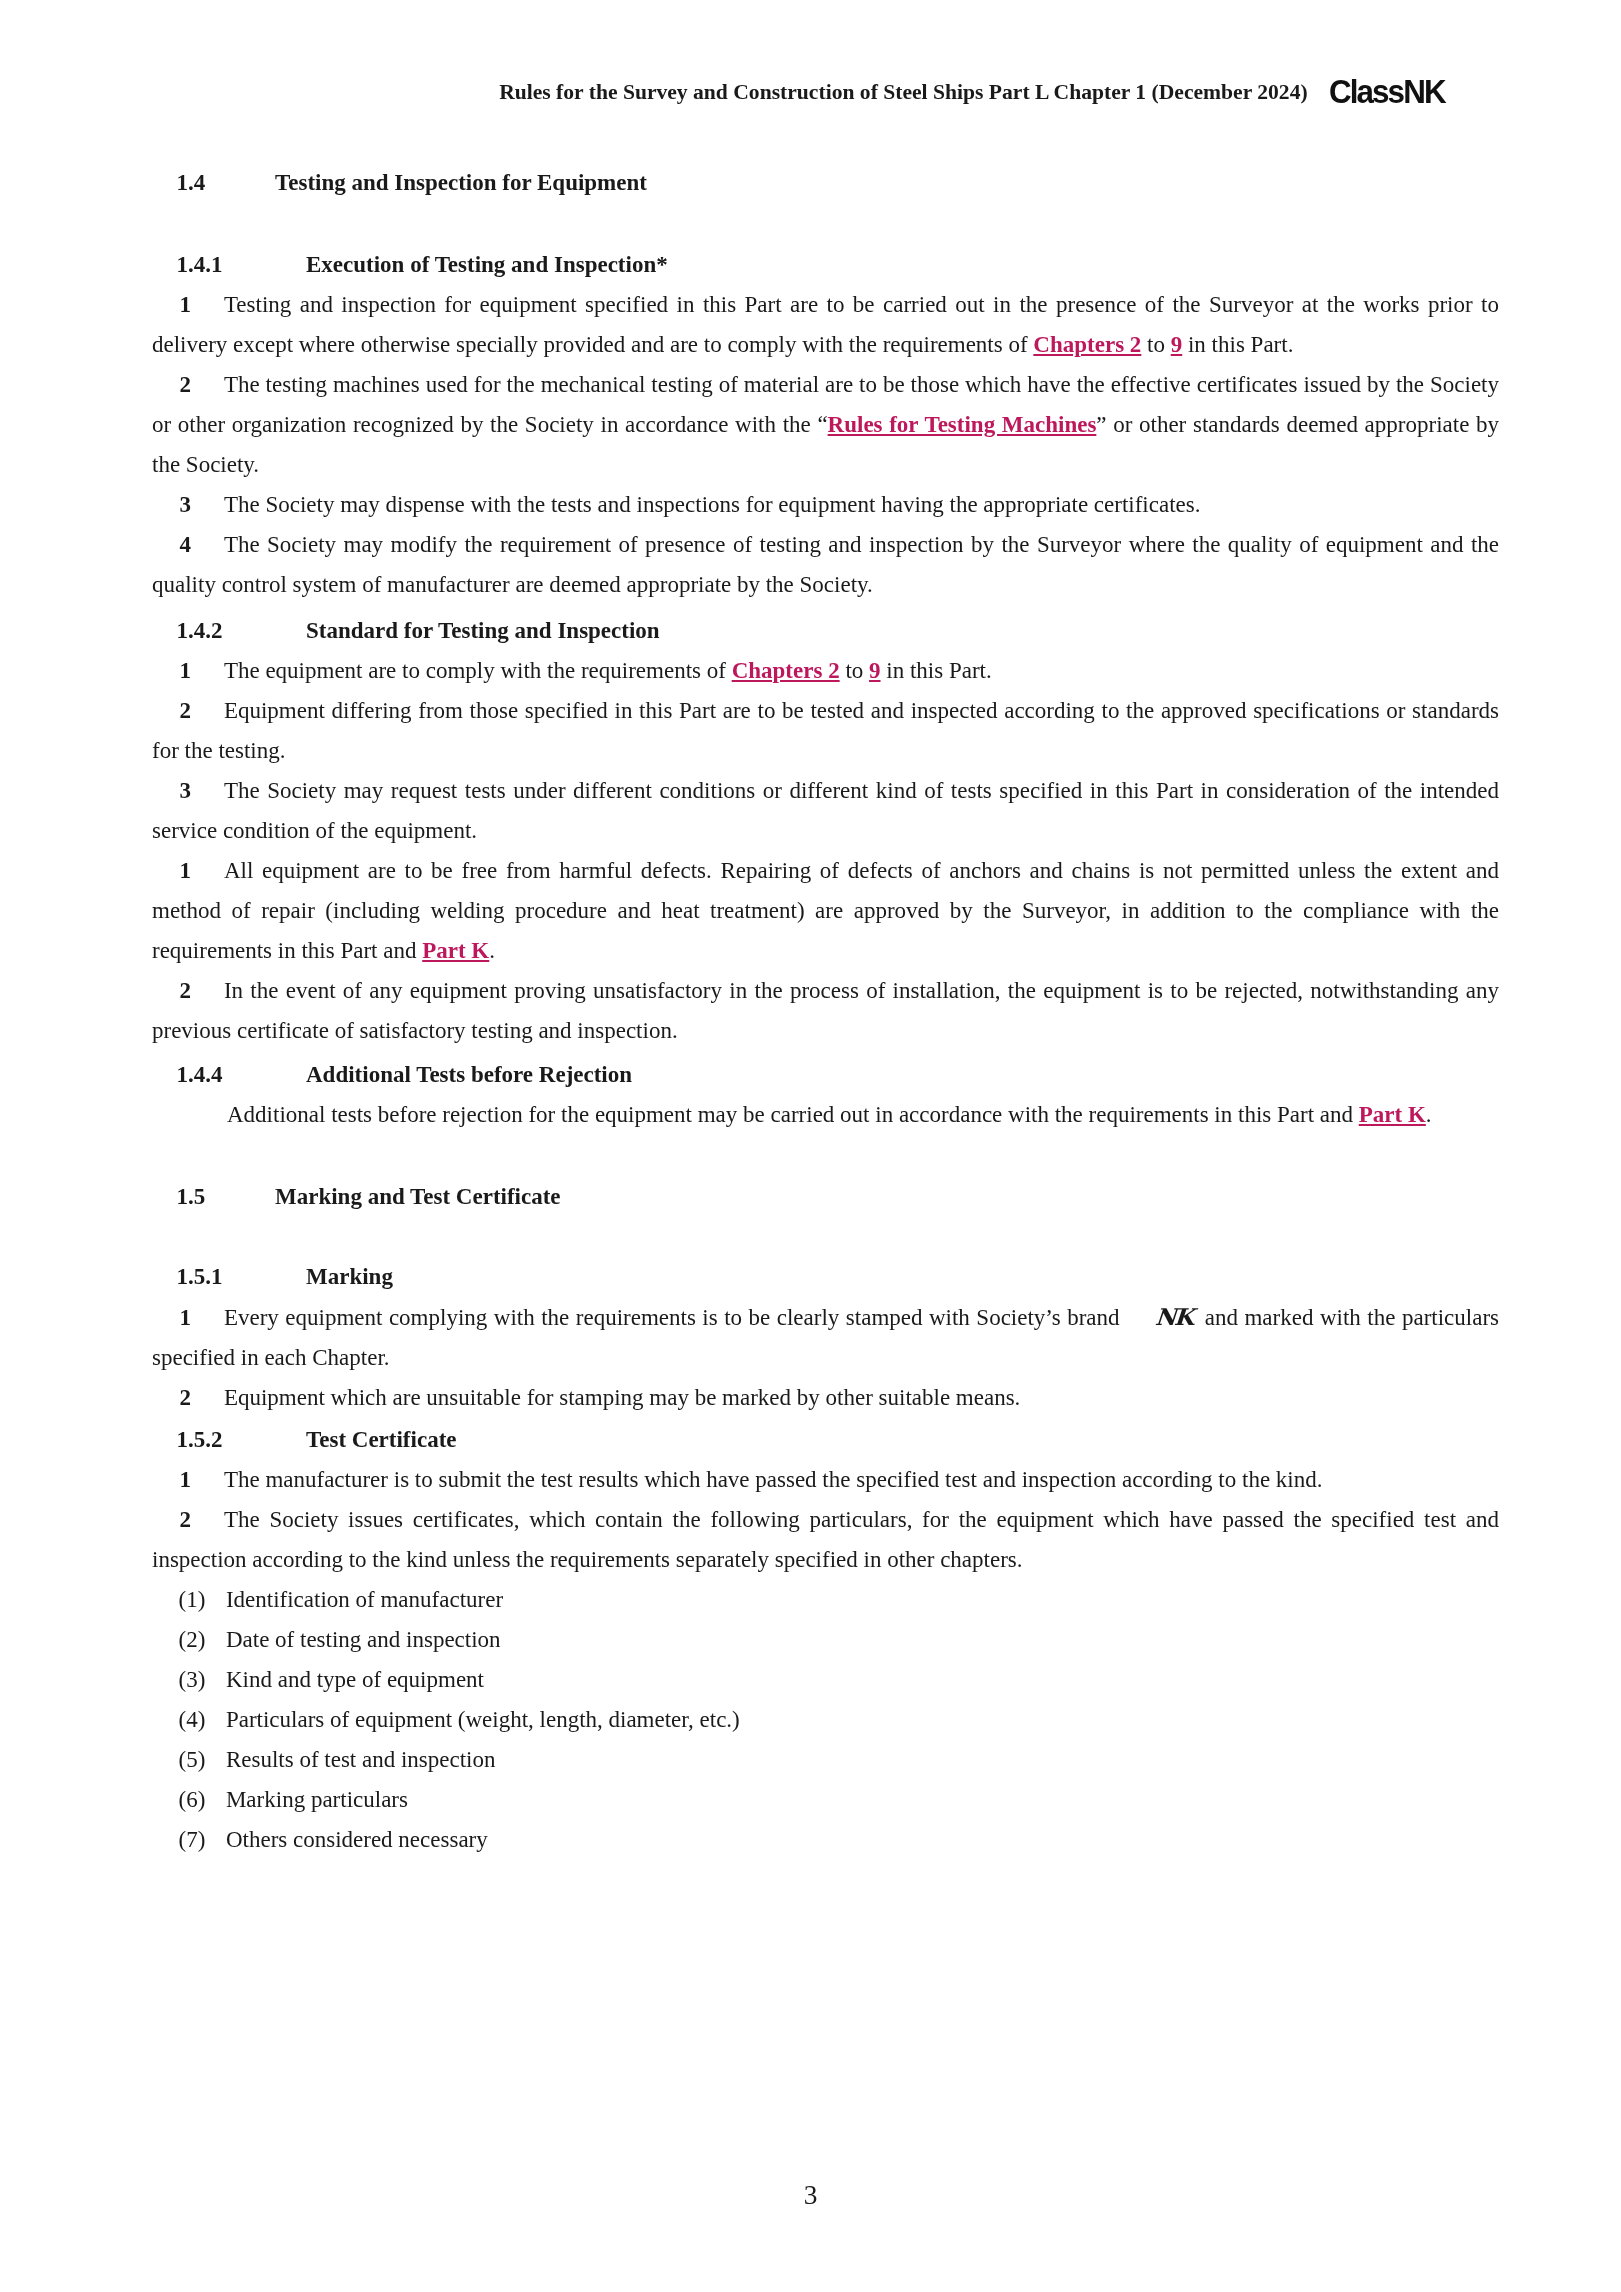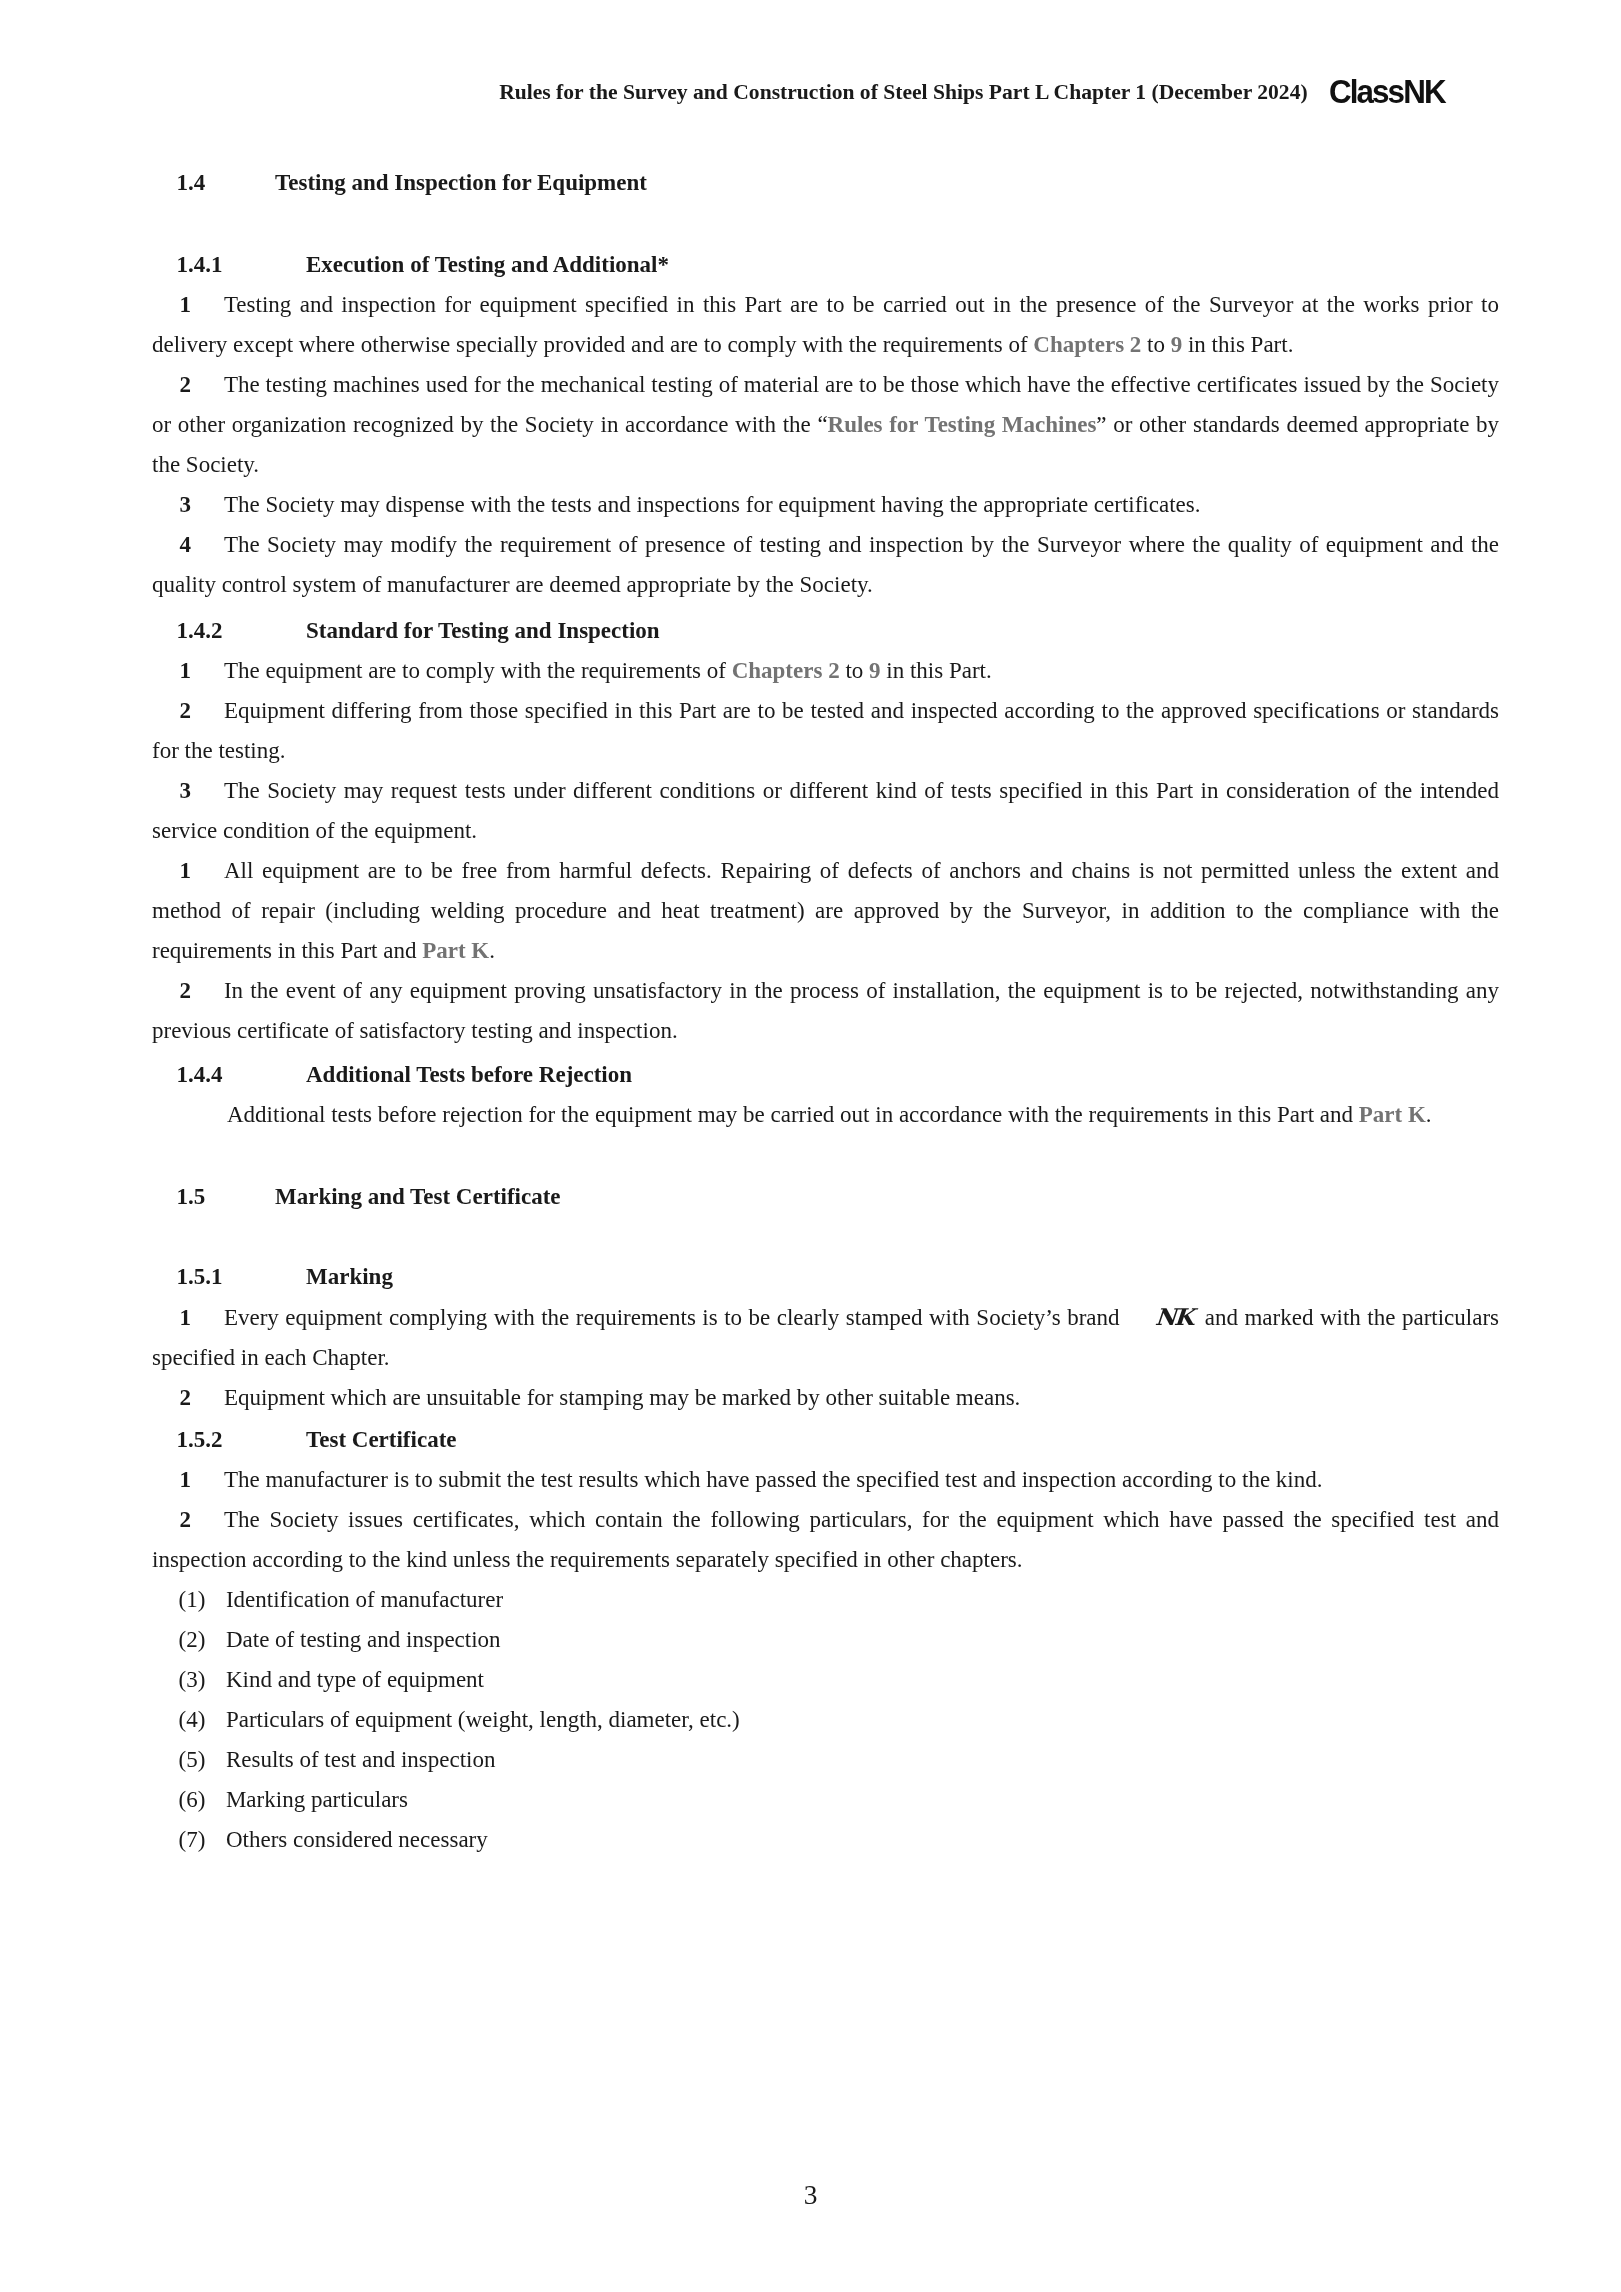--- a/index.html
+++ b/index.html
@@ -69,23 +69,24 @@
     text-align:justify;
     text-indent:27.4px;
   }
   .para.no-num { text-indent:75px; }
   .pnum { font-weight:bold; }
   .tab  { display:inline-block; width:33px; }
   .list-item { margin:0;font-family:Liberation Serif, serif; }
   .lnum { display:inline-block; margin-left:26.5px; }
   .ltab { display:inline-block; width:20.6px; }
   .doclink {
-    color:#737373;
+    color:#be185d;
     font-weight:bold;
     cursor:pointer;
+    text-decoration:underline;
   }
   .brand-nk {
     display:inline-block;
     font-family:"DejaVu Serif",serif;
     font-style:italic;
     font-weight:bold;
     transform:skewX(-8deg);
     letter-spacing:-2px;
     padding:0 3.9px;
   }
@@ -105,21 +106,21 @@
 
   <div class="header">
     <span class="header-title">Rules for the Survey and Construction of Steel Ships Part L Chapter 1 (December 2024)</span>
     <span class="logo">ClassNK</span>
   </div>
 
   <div class="content">
 
     <div class="h2"><span class="hnum">1.4</span><span>Testing and Inspection for Equipment</span></div>
 
-    <div class="h3 mt-2lines"><span class="hnum">1.4.1</span><span>Execution of Testing and Additional*</span></div>
+    <div class="h3 mt-2lines"><span class="hnum">1.4.1</span><span>Execution of Testing and Inspection*</span></div>
 
     <p class="para"><span class="pnum">1</span><span class="tab"></span><span><span>Testing and inspection for equipment specified in this Part are to be carried out in the presence of the Surveyor at the works prior to delivery except where otherwise specially provided and are to comply with the requirements of </span><span class="doclink">Chapters 2</span><span> to </span><span class="doclink">9</span><span> in this Part.</span></span></p>
 
     <p class="para"><span class="pnum">2</span><span class="tab"></span><span><span>The testing machines used for the mechanical testing of material are to be those which have the effective certificates issued by the Society or other organization recognized by the Society in accordance with the “</span><span class="doclink">Rules for Testing Machines</span><span>” or other standards deemed appropriate by the Society.</span></span></p>
 
     <p class="para"><span class="pnum">3</span><span class="tab"></span><span><span>The Society may dispense with the tests and inspections for equipment having the appropriate certificates.</span></span></p>
 
     <p class="para"><span class="pnum">4</span><span class="tab"></span><span><span>The Society may modify the requirement of presence of testing and inspection by the Surveyor where the quality of equipment and the quality control system of manufacturer are deemed appropriate by the Society.</span></span></p>
 
     <div class="h3 mt-6"><span class="hnum">1.4.2</span><span>Standard for Testing and Inspection</span></div>

